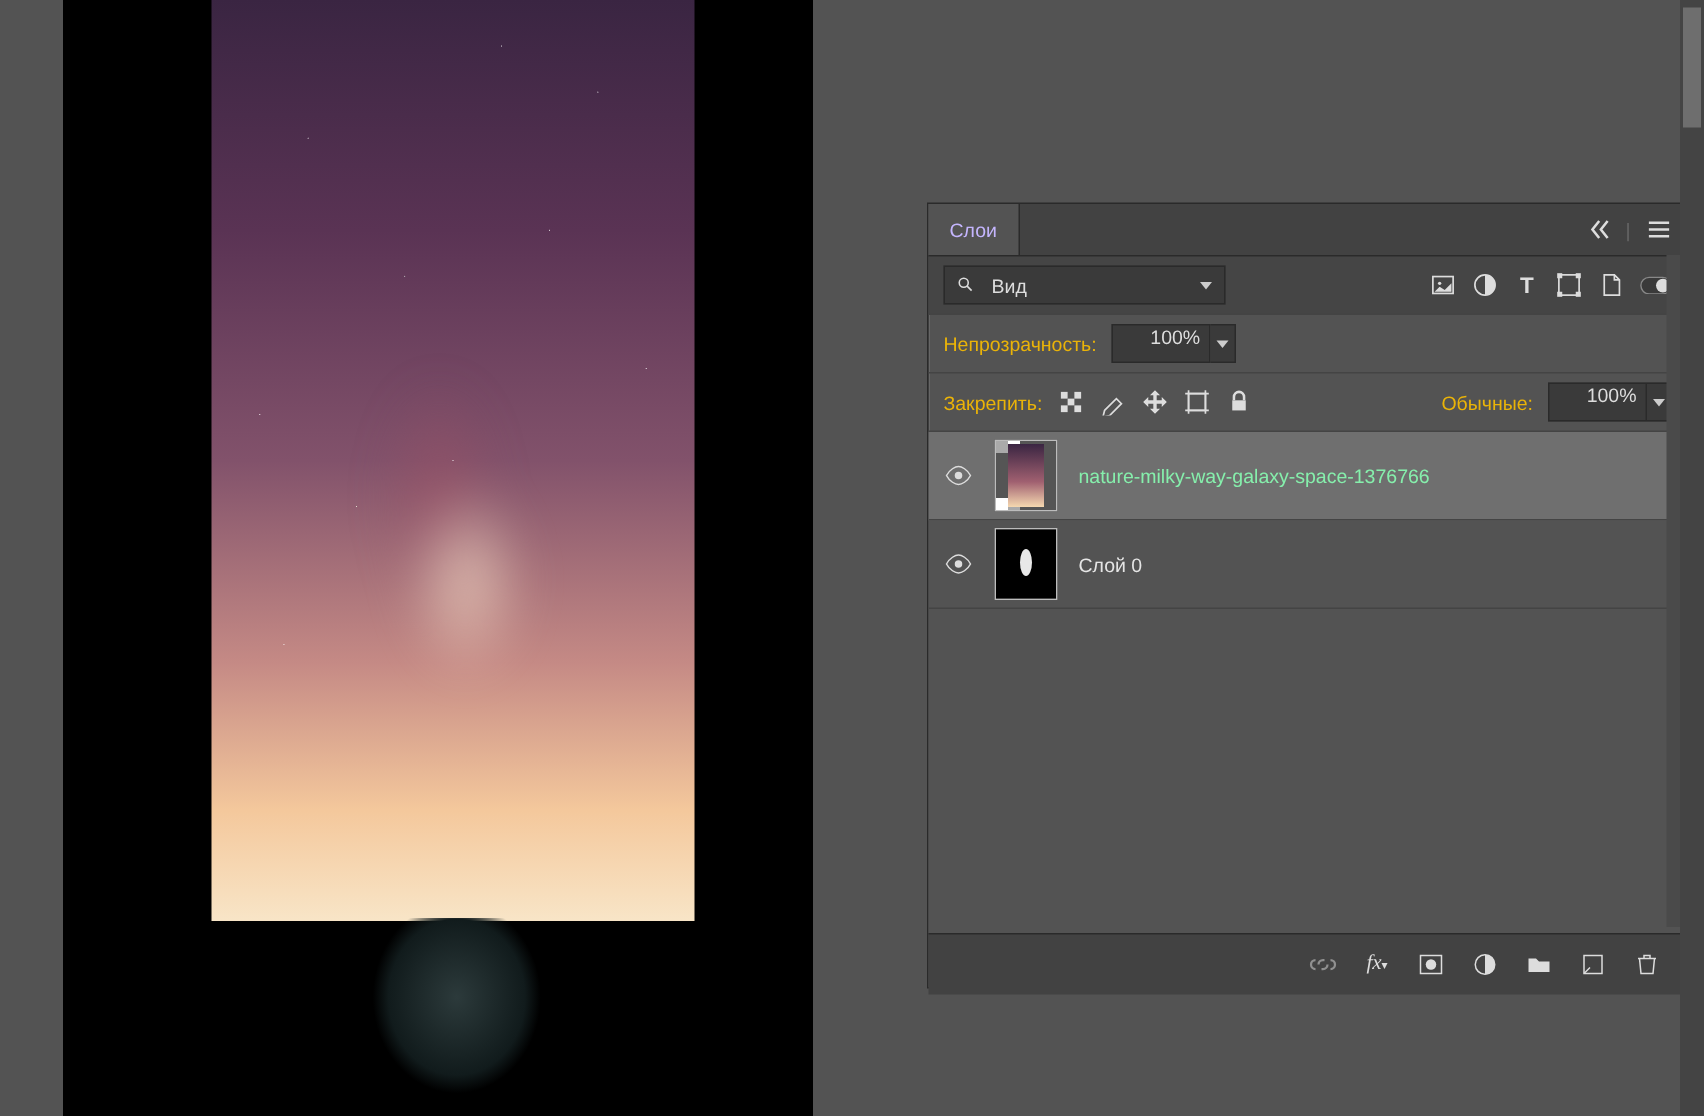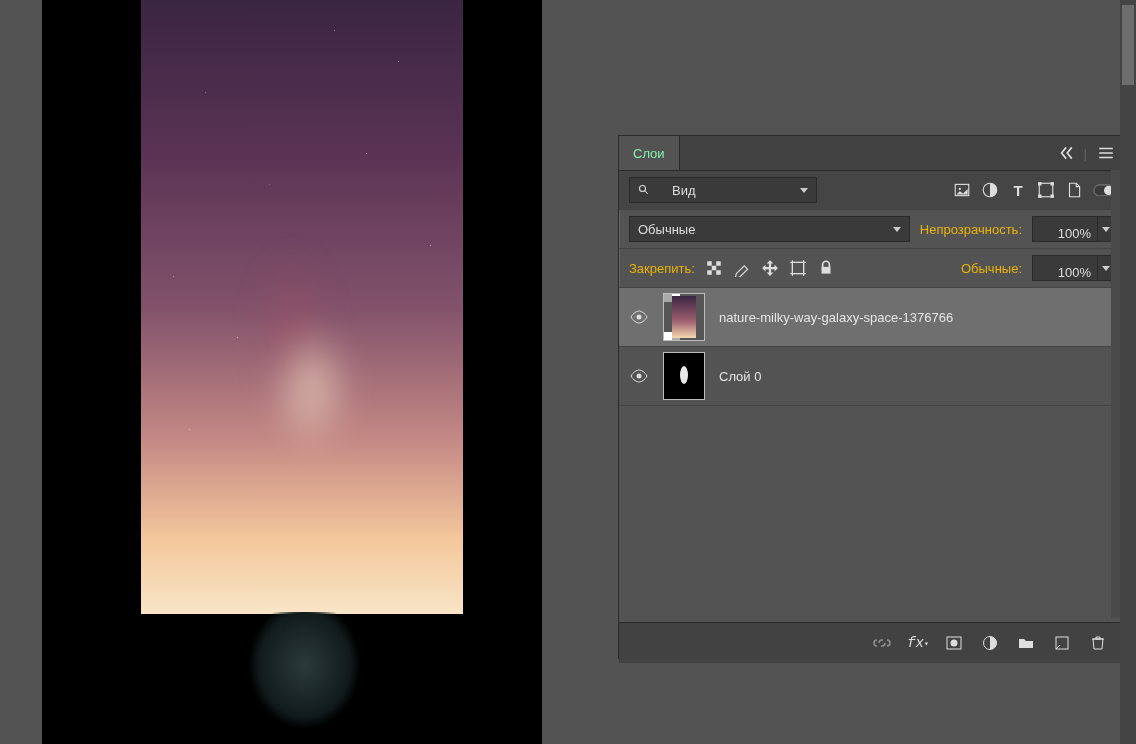--- a/index.html
+++ b/index.html
@@ -21,38 +21,38 @@
     radial-gradient(30% 30% at 40% 40%,rgba(150,80,100,.7),transparent 70%);filter:blur(14px)}
   .face{position:absolute;left:190px;top:612px;width:145px;height:132px;background:radial-gradient(70px 80px at 50% 40%,#2c3a3b 0%,#111b1c 65%,transparent 80%)}
 
   .scroll-track{position:absolute;right:0;width:16px;background:#444}
   .st-v{top:0;height:100%}
   .scroll-thumb{position:absolute;background:#6e6e6e;border-radius:0}
   .thumb-v{left:2px;right:2px;top:5px;height:80px}
 
   .panel{position:absolute;left:618px;top:135px;width:506px;height:522px;background:#535353;border:1px solid #2a2a2a;box-shadow:inset 0 0 0 1px #666}
   .tabbar{position:relative;height:34px;background:#424242;border-bottom:1px solid #2a2a2a;display:flex;align-items:stretch}
-  .tab{background:#535353;padding:0 14px;display:flex;align-items:center;font-size:13px;color:#86efac;border-right:1px solid #2a2a2a;height:100%}
+  .tab{background:#535353;padding:0 14px;display:flex;align-items:center;font-size:13px;color:#c4b5fd;border-right:1px solid #2a2a2a;height:100%}
   .tab-ctrls{margin-left:auto;display:flex;align-items:center;gap:10px;padding:0 10px;color:#ddd}
   .row{display:flex;align-items:center;height:38px;padding:0 10px;border-bottom:1px solid #444;gap:10px}
   .row.dark{background:#454545}
-  .select{height:24px;background:#3a3a3a;border:1px solid #2a2a2a;display:flex;align-items:center;padding:0 8px;color:#ddd;gap:22px}
+  .select{height:24px;background:#3a3a3a;border:1px solid #2a2a2a;display:flex;align-items:center;padding:0 8px;color:#ddd;gap:11px}
   .sel-kind{width:170px}
   .sel-blend{flex:1}
   .spacer{flex:1}
   .icon{width:18px;height:18px;display:flex;align-items:center;justify-content:center;color:#ddd}
   .iconbtn{cursor:default}
-  .val-chip{height:24px;background:#3a3a3a;border:1px solid #2a2a2a;display:flex;align-items:flex-end;padding:0 6px;width:52px;justify-content:flex-end;color:#ddd}
+  .val-chip{height:24px;background:#3a3a3a;border:1px solid #2a2a2a;display:flex;align-items:flex-start;padding:0 6px;width:52px;justify-content:flex-end;color:#ddd}
   .drop{width:16px;height:24px;border:1px solid #2a2a2a;border-left:none;background:#3a3a3a;display:flex;align-items:center;justify-content:center}
   .label{color:#eab308;font-size:13px}
   .lbl-right{margin-left:auto}
   .layers{flex:1;overflow:auto;background:#535353}
   .layer{display:flex;align-items:center;height:58px;border-bottom:1px solid #444;padding:0 10px;gap:14px}
   .layer.sel{background:#6f6f6f}
-  .layer.sel .lname{color:#e5e5e5}
+  .layer.sel .lname{color:#86efac}
   .vis{width:20px;display:flex;justify-content:center}
   .thumb{width:40px;height:46px;border:1px solid #bcbcbc;background:#000;display:flex;align-items:center;justify-content:center;position:relative}
   .thumb svg{width:40px;height:46px}
   .lname{color:#e5e5e5;font-size:13px}
 
   .footer{height:40px;background:#424242;border-top:1px solid #2a2a2a;display:flex;align-items:center;justify-content:flex-end;gap:18px;padding:0 18px}
 
   svg{display:block}
   .chev{width:0;height:0;border-left:4px solid transparent;border-right:4px solid transparent;border-top:5px solid #ccc}
 
@@ -132,25 +132,20 @@
     </span>
     <span class="icon iconbtn" style="width:22px">
       <svg viewBox="0 0 24 14">
           <rect x="1" y="1" width="22" height="12" rx="6" fill="#3a3a3a" stroke="#888"></rect>
           <circle cx="17" cy="7" r="5" fill="#ddd"></circle>
         </svg>
     </span>
   </div>
 
   <div class="row">
-    <div class="select sel-blend">
-      <span>Обычные</span>
-      <div class="spacer"></div>
-      <div class="chev"></div>
-    </div>
     <span class="label">Непрозрачность:</span>
     <div style="display:flex">
       <div class="val-chip">
           <span>100%</span>
         </div>
       <div class="drop">
           <div class="chev"></div>
         </div>
     </div>
   </div>
@@ -247,21 +242,21 @@
     </div>
   </div>
 
   <div class="footer">
     <span class="icon iconbtn" style="opacity:.5">
       <svg viewBox="0 0 18 18">
           <path d="M6 9a3 3 0 013-3h1M12 9a3 3 0 01-3 3H8" stroke="#ddd" fill="none" stroke-width="1.5"></path>
           <path d="M4 12a3 3 0 010-6M14 6a3 3 0 010 6" stroke="#ddd" fill="none" stroke-width="1.5"></path>
         </svg>
     </span>
-    <span class="icon iconbtn" style="font-style:italic;font-family:Liberation Mono, monospace;font-size:14px">fx<span style="font-size:8px;font-style:normal">▾</span></span>
+    <span class="icon iconbtn" style="font-style:italic;font-family:Liberation Serif, serif;font-size:14px">fx<span style="font-size:8px;font-style:normal">▾</span></span>
     <span class="icon iconbtn">
       <svg viewBox="0 0 18 18">
           <rect x="2" y="3" width="14" height="12" stroke="#ddd" fill="none"></rect>
           <circle cx="9" cy="9" r="3.5" fill="#ddd"></circle>
         </svg>
     </span>
     <span class="icon iconbtn">
       <svg viewBox="0 0 18 18">
           <circle cx="9" cy="9" r="6.5" stroke="#ddd" fill="none"></circle>
           <path d="M9 2.5a6.5 6.5 0 010 13z" fill="#ddd"></path>

